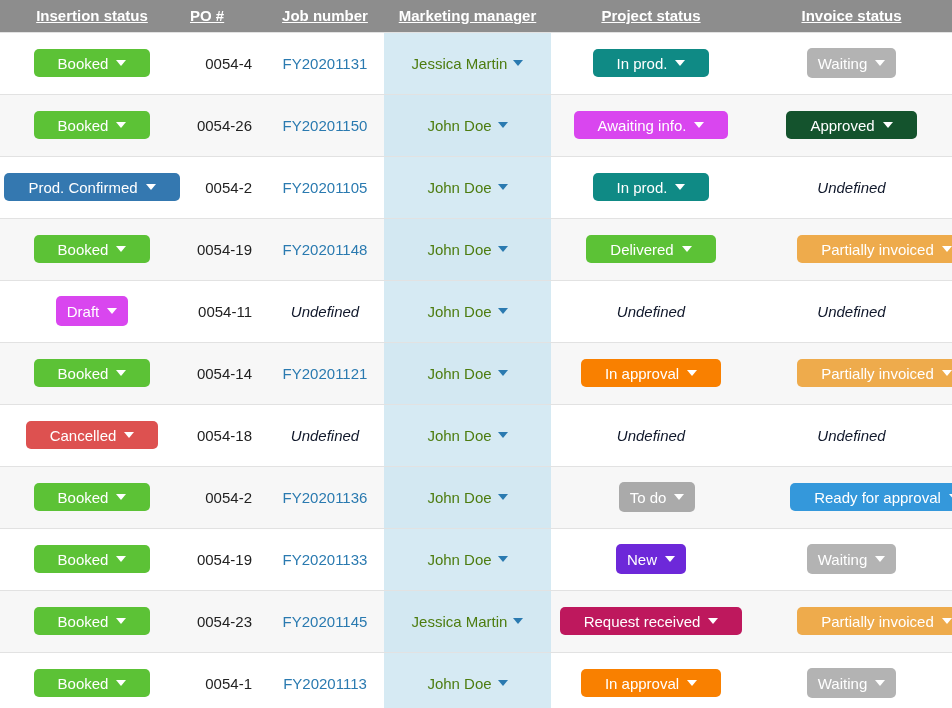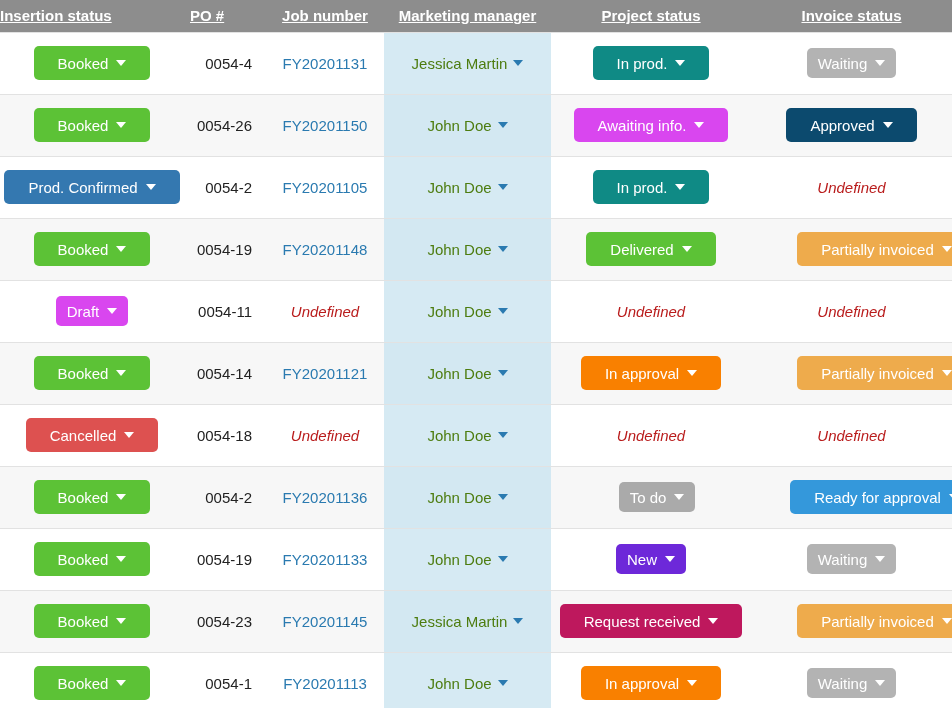--- a/index.html
+++ b/index.html
@@ -39,21 +39,21 @@
     font-weight: bold;
     color: #ffffff;
     text-align: center;
     white-space: nowrap;
   }
   thead th .hlabel {
     text-decoration: underline;
     cursor: pointer;
     display: inline-block;
   }
-  th.col-ins   { width: 184px; text-align: left; }
+  th.col-ins   { width: 184px; text-align: center; }
   th.col-po    { width: 82px;  text-align: left; padding-left: 6px; }
   th.col-job   { width: 118px; text-align: center; }
   th.col-mkt   { width: 167px; text-align: center; }
   th.col-proj  { width: 200px; text-align: center; }
   th.col-inv   { width: 201px; text-align: center; }
 
   
   tbody tr { height: 62px; }
   tbody tr.odd  { background: #ffffff; }
   tbody tr.even { background: #f7f7f7; }
@@ -74,21 +74,21 @@
   td.c-mkt { background: #d6eaf3; }
   tbody tr.even td.c-mkt { background: #d3e8f2; }
 
   .joblink {
     color: #2a7ab0;
     text-decoration: none;
     cursor: pointer;
     font-size: 15px;
   }
   .undef {
-    color: #b91c1c;
+    color: #0f172a;
     font-style: italic;
     font-size: 15px;
   }
 
   
   .mgr {
     color: #4d7c0f;
     cursor: pointer;
     font-size: 15px;
     display: inline-flex;
@@ -103,21 +103,21 @@
     border-top: 6px solid #2a7ab0;
     display: inline-block;
   }
 
   
   .badge {
     display: inline-flex;
     align-items: center;
     justify-content: center;
     gap: 8px;
-    height: 34px;
+    height: 28px;
     padding: 0 24px;
     border-radius: 5px;
     color: #ffffff;
     font-size: 15px;
     white-space: nowrap;
     cursor: pointer;
     line-height: 1;
     border: none;
     font-family: "Liberation Sans", sans-serif;
   }
@@ -193,21 +193,21 @@
           <td class="c-po">0054-26</td>
           <td class="c-job"><span class="joblink">FY20201150</span></td>
           <td class="c-mkt"><span class="mgr">
               <span>John Doe</span>
               <span class="caret-blue"></span>
             </span></td>
           <td><span class="badge" style="background: #d946ef;">
               <span>Awaiting info.</span>
               <span class="caret"></span>
             </span></td>
-          <td class="c-inv"><span class="badge" style="background: #0c4a6e;">
+          <td class="c-inv"><span class="badge" style="background: #14532d;">
               <span>Approved</span>
               <span class="caret"></span>
             </span></td>
         </tr>
         <tr class="odd">
           <td><span class="badge" style="background: rgb(52, 120, 176);">
               <span>Prod. Confirmed</span>
               <span class="caret"></span>
             </span></td>
           <td class="c-po">0054-2</td>

